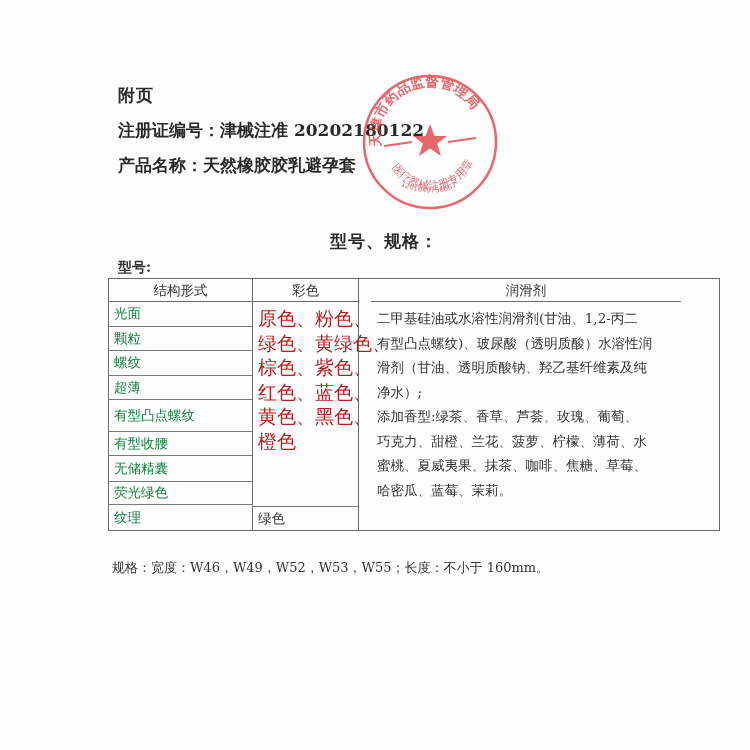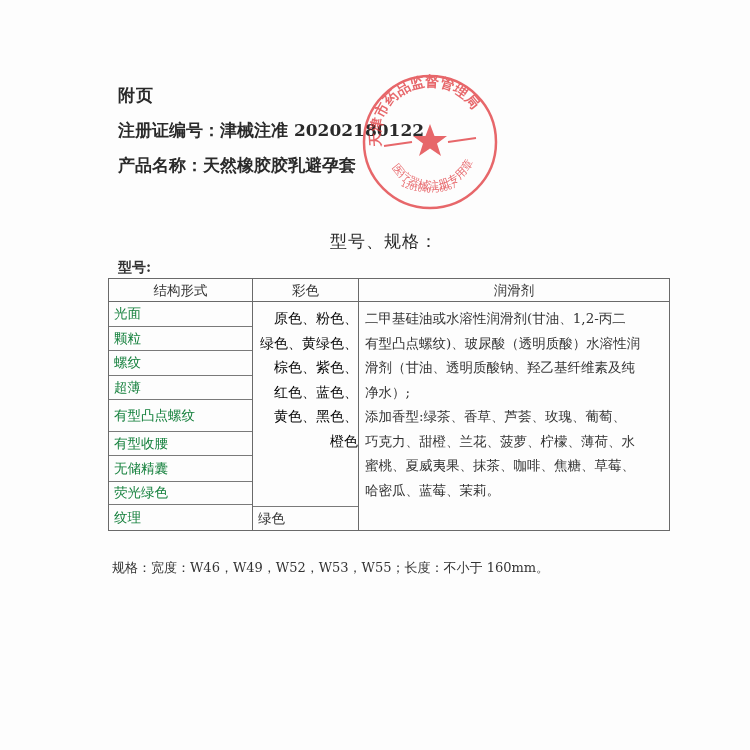--- a/index.html
+++ b/index.html
@@ -38,60 +38,60 @@
     font-weight: bold;
   }
   .name-line {
     left: 118px; top: 154px;
     font-size: 17px;
     font-weight: bold;
   }
   .section-title {
     left: 330px; top: 230px;
     font-size: 17px;
-    font-weight: normal;
+    font-weight: bold;
     letter-spacing: 1px;
   }
   .model-label {
     left: 118px; top: 259px;
     font-size: 14px;
     font-weight: bold;
     color: #333;
   }
   .spec-line {
     left: 112px; top: 559px;
     font-size: 13px;
     color: #333;
   }
 
   
   .tbl {
     position: absolute;
     left: 108px; top: 278px;
-    width: 562px; height: 253px;
+    width: 612px; height: 253px;
     border: 1.5px solid #6a6a6a;
     box-sizing: border-box;
   }
   .col-struct {
     position: absolute;
     left: 0; top: 0;
     width: 144px; height: 100%;
     border-right: 1.5px solid #6a6a6a;
     box-sizing: border-box;
   }
   .col-color {
     position: absolute;
     left: 144px; top: 0;
     width: 106px; height: 100%;
     border-right: 1.5px solid #6a6a6a;
     box-sizing: border-box;
   }
   .col-lube {
     position: absolute;
-    left: 250px; top: 0;
+    left: 262px; top: 0;
     width: 310px; height: 100%;
     box-sizing: border-box;
   }
   .th {
     height: 23px;
     line-height: 23px;
     text-align: center;
     font-size: 13.5px;
     border-bottom: 1.5px solid #6a6a6a;
     box-sizing: border-box;
@@ -106,24 +106,23 @@
     align-items: center;
     color: #15803d;
     font-family: Liberation Mono, monospace;
   }
   .struct-row:last-child { border-bottom: none; }
   .color-main {
     height: 205px;
     border-bottom: 1.2px solid #7a7a7a;
     box-sizing: border-box;
     padding: 4px 0 0 5px;
-    font-size: 14px;
+    font-size: 19px;
     line-height: 24.5px;
-    color: #000000;
-    text-align: right;
+    color: #b91c1c;
   }
   .color-main span { display: block; white-space: nowrap; }
   .color-last {
     height: 23px;
     line-height: 23px;
     padding-left: 5px;
     font-size: 13.5px;
     color: #333;
   }
   .lube-body {

